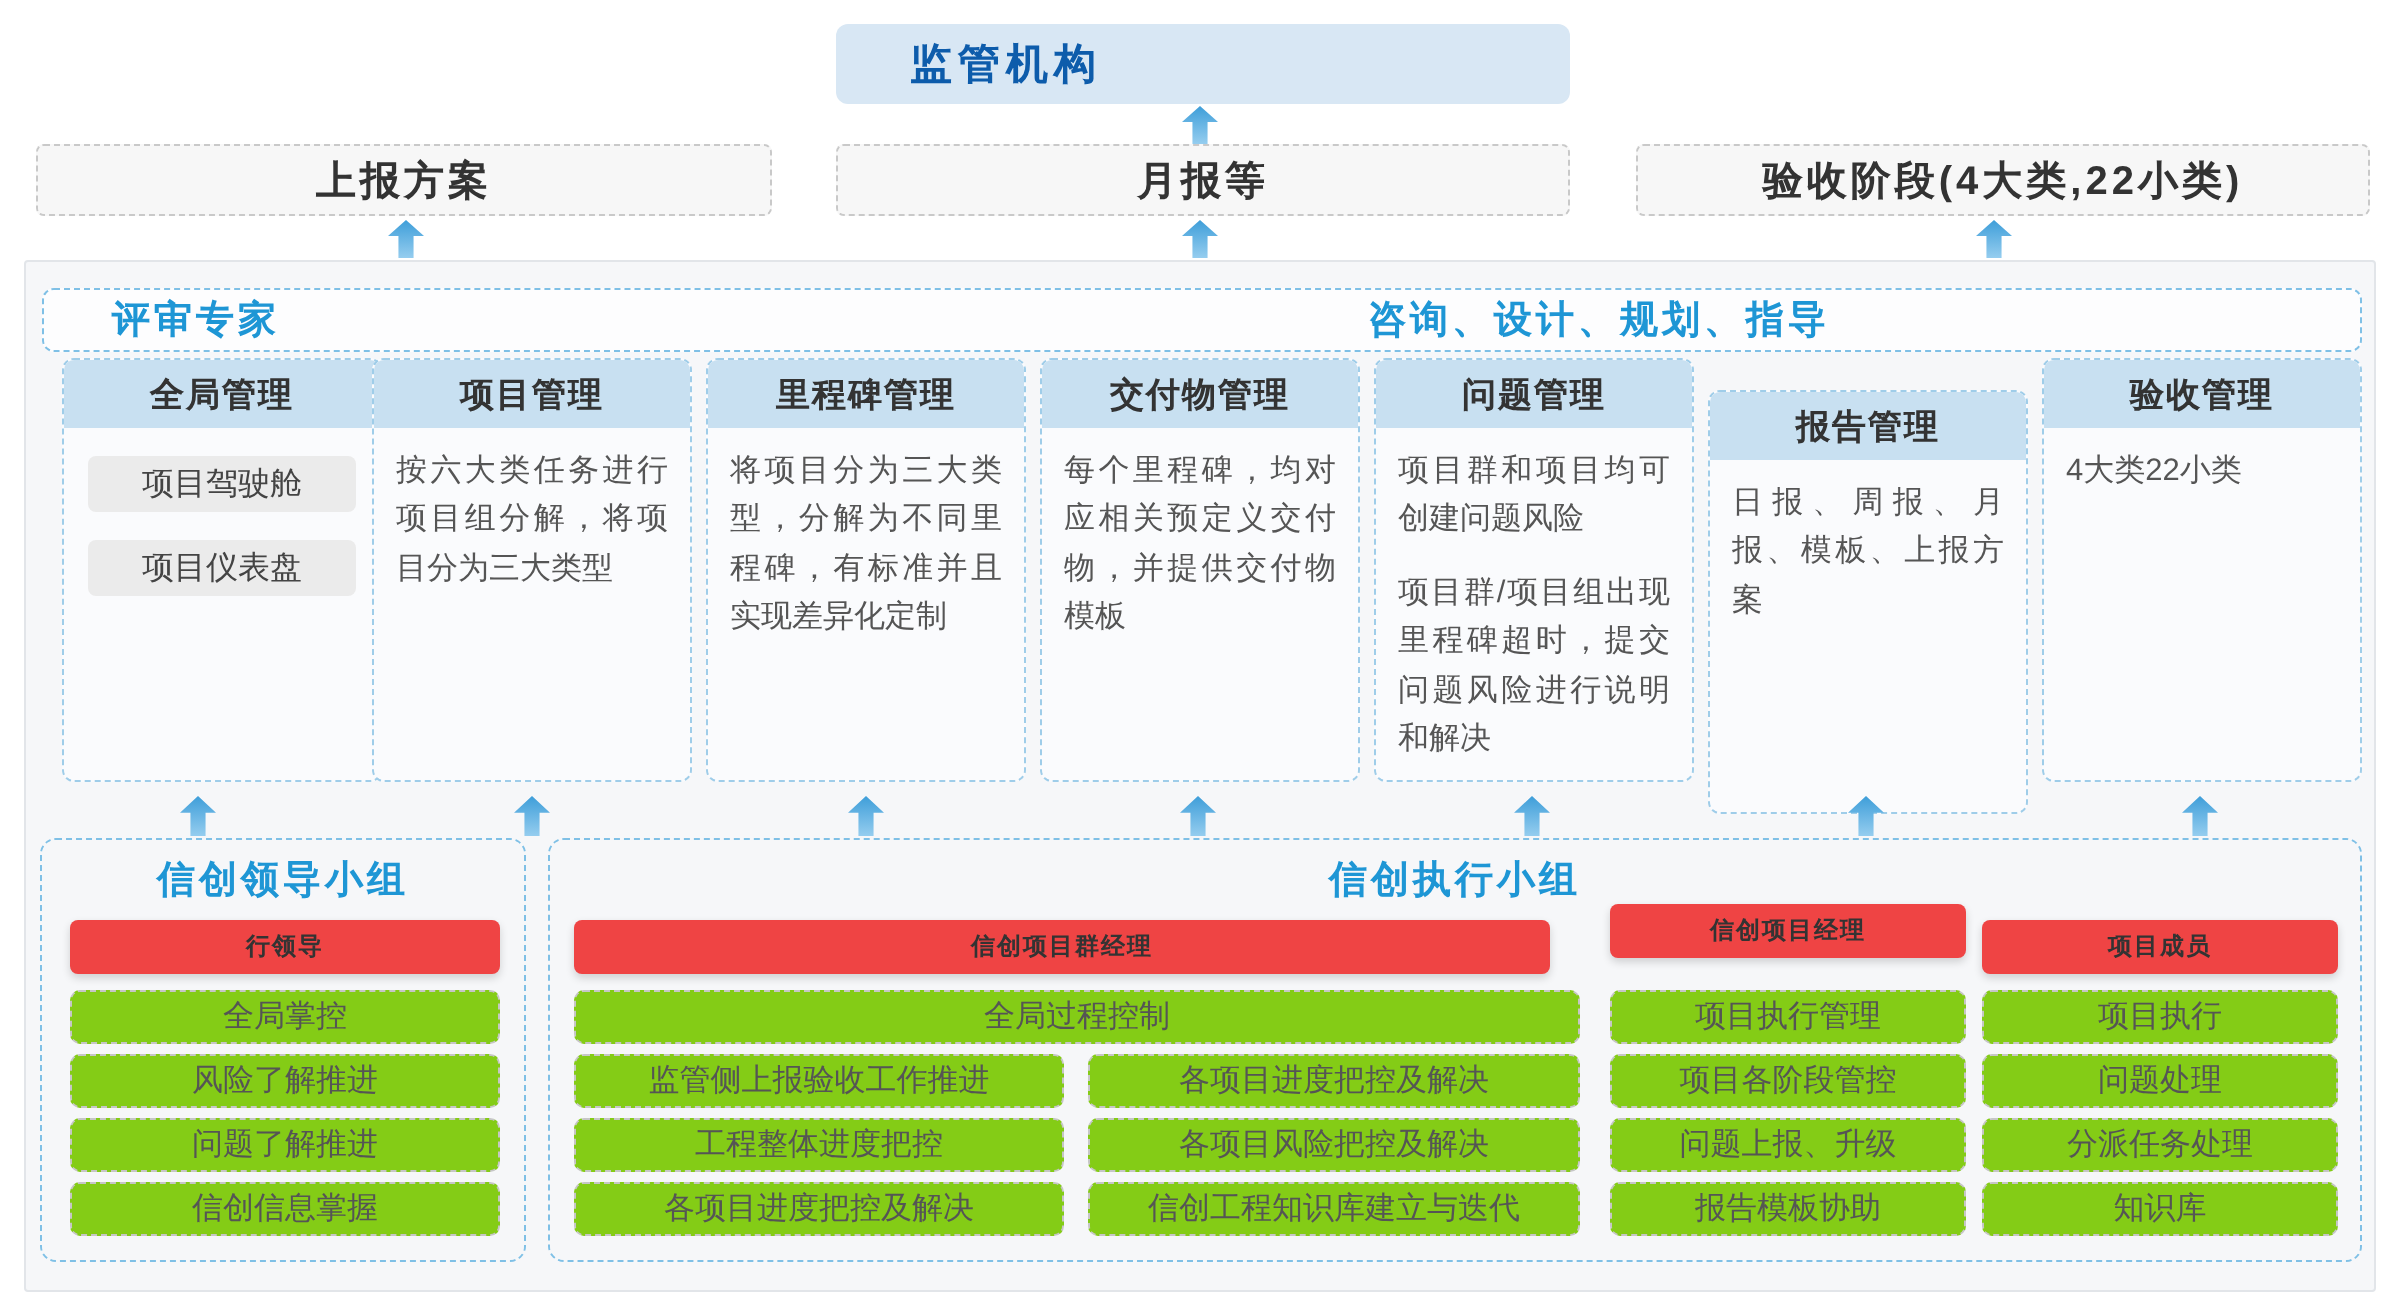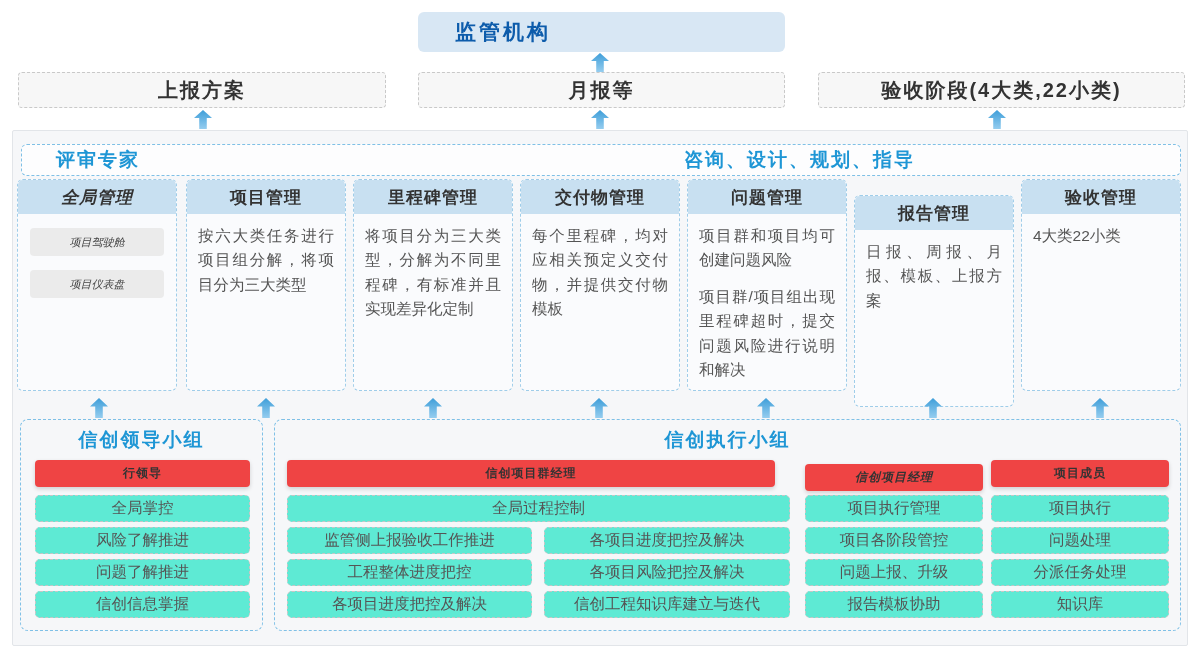--- a/index.html
+++ b/index.html
@@ -23,27 +23,27 @@
   .band-title { font-size:19px; font-weight:bold; color:#1e96d5; letter-spacing:2px; }
   .band-left { padding-left:34px; }
   .band-right { position:absolute; left:662px; top:0; height:100%; display:flex; align-items:center; }
 
   .col { border:1px dashed #9fcde9; border-radius:6px; background:#fafbfd; overflow:hidden; }
   .col-header { height:34px; background:#c8e0f1; display:flex; align-items:center; justify-content:center;
                 font-size:17px; font-weight:bold; color:#333; letter-spacing:1px; }
   .col-body { padding:10px 11px 0; font-size:15.5px; color:#555; line-height:1.58; text-align:justify; }
   .col-body p + p { margin-top:12px; }
   .pill-gray { height:28px; margin:14px 12px 0; background:#ebebeb; border-radius:4px; display:flex;
-               align-items:center; justify-content:center; font-size:11px; color:#444; }
+               align-items:center; justify-content:center; font-size:16px; color:#444; }
 
   .group-box { border:1px dashed #7fc0e6; border-radius:8px; }
   .group-title { font-size:19px; font-weight:bold; color:#1e96d5; text-align:center; letter-spacing:2px; width:100%; }
   .role-pill { height:27px; background:#ef4444; border-radius:4px; box-shadow:0 2px 4px rgba(0,0,0,.16);
                display:flex; align-items:center; justify-content:center; font-size:12px; font-weight:bold; color:#333; letter-spacing:1px; }
-  .item-pill { height:27px; background:#5eead4; border:1px dashed #c6c6c6; border-radius:5px;
+  .item-pill { height:27px; background:#84cc16; border:1px dashed #c6c6c6; border-radius:5px;
                display:flex; align-items:center; justify-content:center; font-size:15.5px; color:#555; }
 </style>
 </head>
 <body>
 
 <div class="stage">
 
   <div class="abs regulator" style="left:418px; top:12px; width:367px; height:40px;">
     <span>监管机构</span>
   </div>
@@ -64,21 +64,21 @@
   <div class="abs arrow-up" style="left:591px; top:110px; height:19px;"></div>
   <div class="abs arrow-up" style="left:988px; top:110px; height:19px;"></div>
 
   <div class="abs platform" style="left:12px; top:130px; width:1176px; height:516px;">
 
     <div class="abs band" style="left:8px; top:13px; width:1160px; height:32px;">
       <span class="band-title band-left">评审专家</span>
       <span class="band-right band-title">咨询、设计、规划、指导</span>
     </div>
 
-    <div class="abs col" style="left:4px; top:48px; width:160px; height:212px;font-style:italic;">
+    <div class="abs col" style="left:18px; top:48px; width:160px; height:212px;">
       <div class="col-header">全局管理</div>
       <div class="pill-gray">项目驾驶舱</div>
       <div class="pill-gray">项目仪表盘</div>
     </div>
 
     <div class="abs col" style="left:173px; top:48px; width:160px; height:212px;">
       <div class="col-header">项目管理</div>
       <div class="col-body">
           <p>按六大类任务进行项目组分解，将项目分为三大类型</p>
         </div>
@@ -142,21 +142,21 @@
 
       <div class="abs role-pill" style="left:12px; top:40px; width:488px;">信创项目群经理</div>
       <div class="abs item-pill" style="left:12px; top:75px; width:503px;">全局过程控制</div>
       <div class="abs item-pill" style="left:12px;  top:107px; width:245px;">监管侧上报验收工作推进</div>
       <div class="abs item-pill" style="left:12px;  top:139px; width:245px;">工程整体进度把控</div>
       <div class="abs item-pill" style="left:12px;  top:171px; width:245px;">各项目进度把控及解决</div>
       <div class="abs item-pill" style="left:269px; top:107px; width:246px;">各项目进度把控及解决</div>
       <div class="abs item-pill" style="left:269px; top:139px; width:246px;">各项目风险把控及解决</div>
       <div class="abs item-pill" style="left:269px; top:171px; width:246px;">信创工程知识库建立与迭代</div>
 
-      <div class="abs role-pill" style="left:530px; top:44px; width:178px;font-style:italic;">信创项目经理</div>
+      <div class="abs role-pill" style="left:530px; top:32px; width:178px;">信创项目经理</div>
       <div class="abs item-pill" style="left:530px; top:75px;  width:178px;">项目执行管理</div>
       <div class="abs item-pill" style="left:530px; top:107px; width:178px;">项目各阶段管控</div>
       <div class="abs item-pill" style="left:530px; top:139px; width:178px;">问题上报、升级</div>
       <div class="abs item-pill" style="left:530px; top:171px; width:178px;">报告模板协助</div>
 
       <div class="abs role-pill" style="left:716px; top:40px; width:178px;">项目成员</div>
       <div class="abs item-pill" style="left:716px; top:75px;  width:178px;">项目执行</div>
       <div class="abs item-pill" style="left:716px; top:107px; width:178px;">问题处理</div>
       <div class="abs item-pill" style="left:716px; top:139px; width:178px;">分派任务处理</div>
       <div class="abs item-pill" style="left:716px; top:171px; width:178px;">知识库</div>

